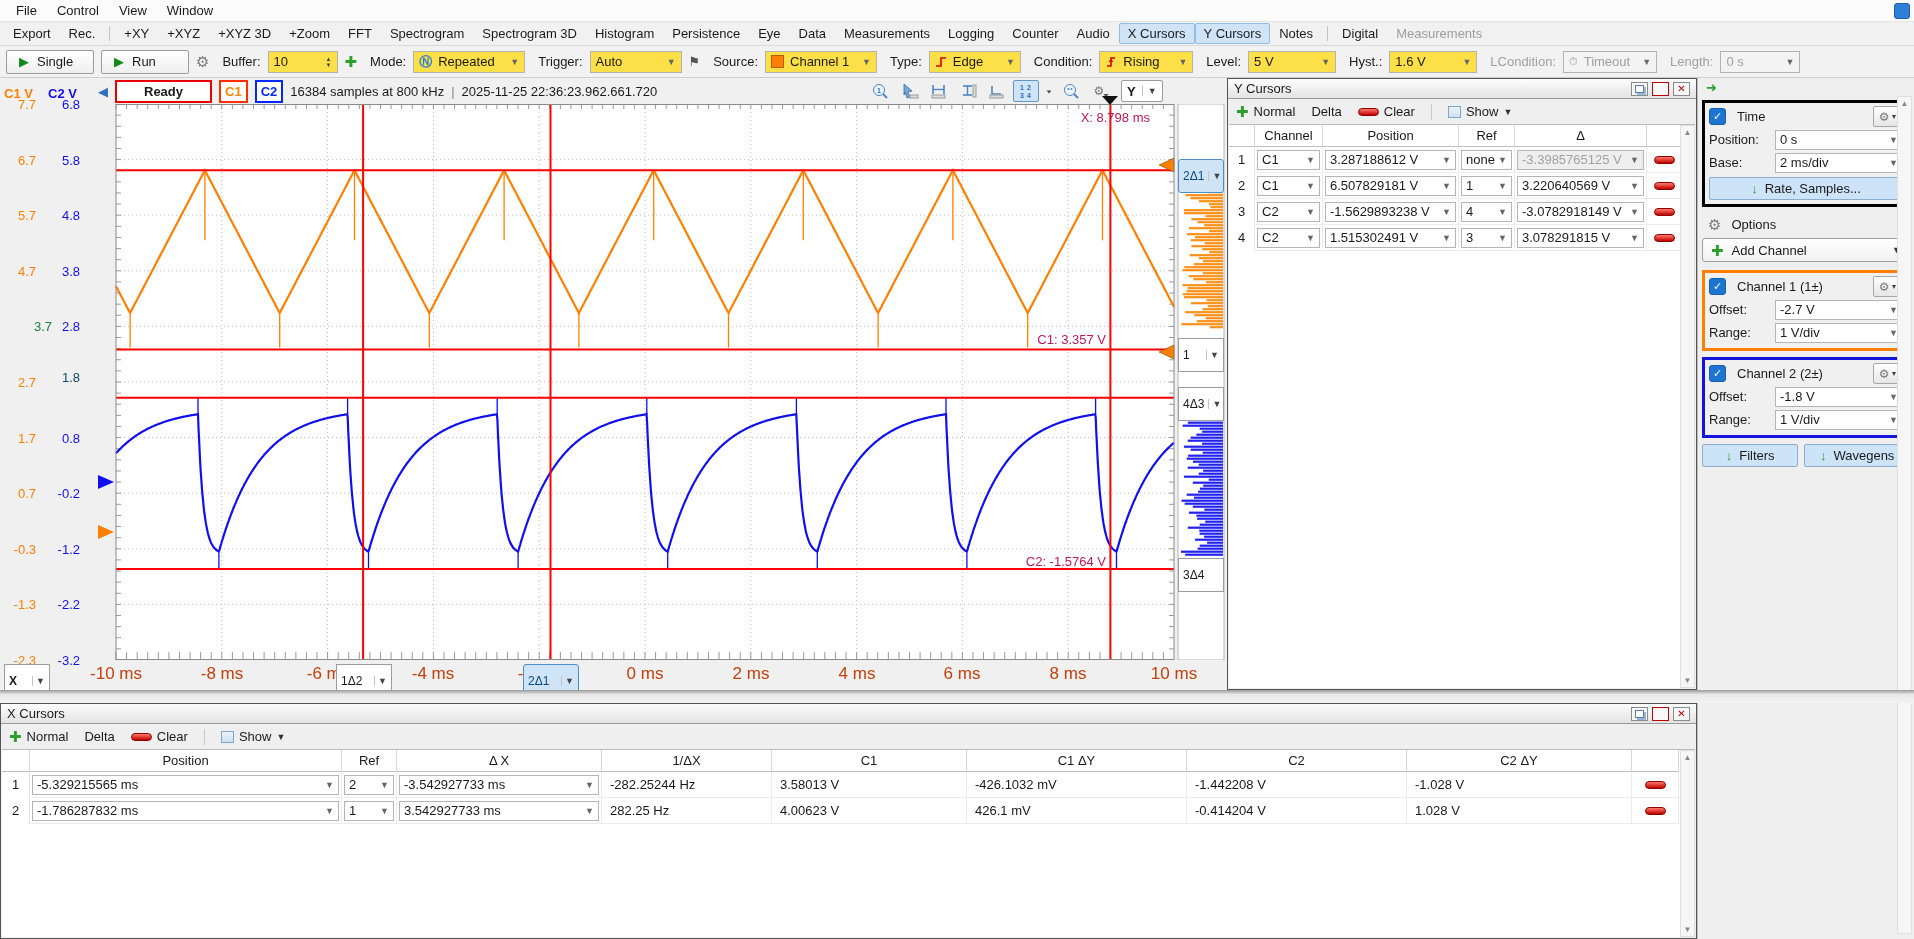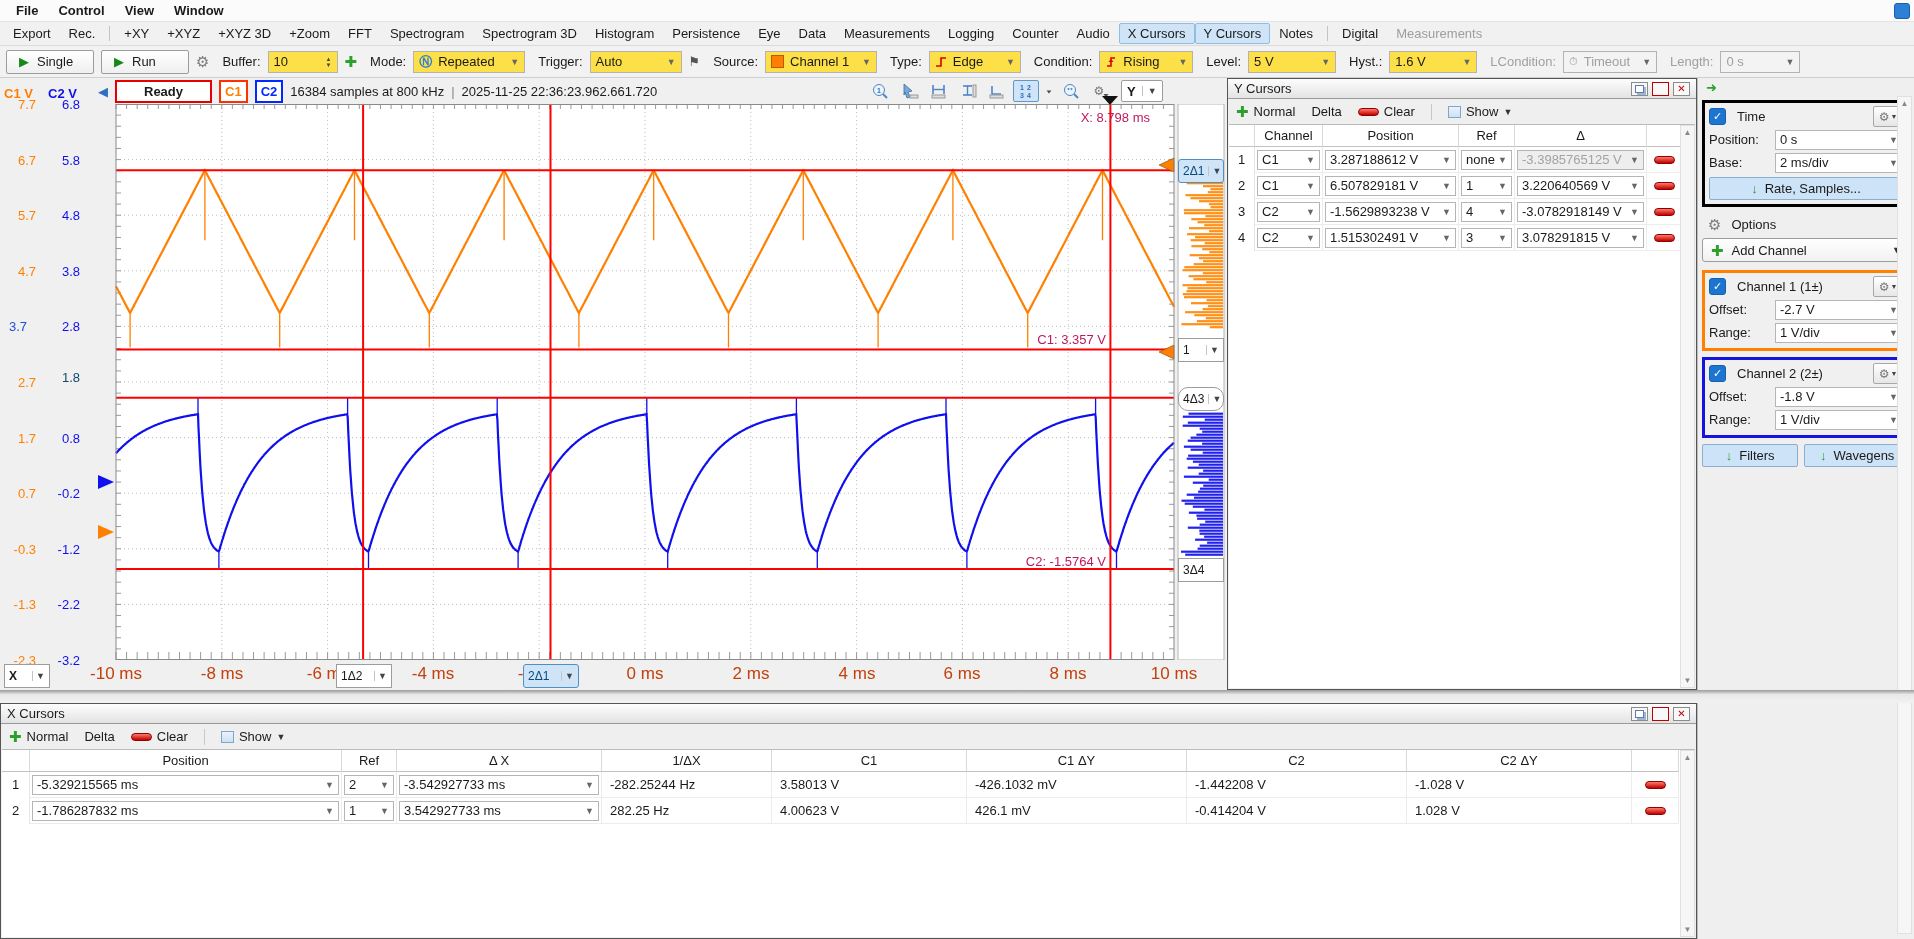--- a/index.html
+++ b/index.html
@@ -1,20 +1,20 @@
 <!DOCTYPE html>
 <html><head>
 <meta charset="utf-8">
 <style>
   html,body{margin:0;padding:0;background:#dcdcdc;font-family:"Liberation Sans","DejaVu Sans",sans-serif;font-size:13px;color:#1a1a1a;}
   #root{position:relative;width:1914px;height:939px;background:#f0f0f0;overflow:hidden;}
   .abs{position:absolute;}
   
   #menubar{left:0;top:0;width:1914px;height:22px;background:#fbfbfb;border-bottom:1px solid #e4e4e4;display:flex;align-items:center;padding-left:6px;box-sizing:border-box;}
-  .menu-item{padding:2px 10px;font-weight:bold;}
+  .menu-item{padding:2px 10px;}
   #corner-icon{left:1894px;top:3px;width:14px;height:14px;background:#2e7fd6;border-radius:3px;border:1px solid #1c5fa8;}
   #tabsbar{left:0;top:22px;width:1914px;height:24px;background:#f1f1f1;border-bottom:1px solid #dadada;display:flex;align-items:center;padding-left:4px;box-sizing:border-box;}
   .tab{padding:2px 8px;border:1px solid transparent;white-space:nowrap;}
   .tab.active{background:#cfe4f7;border:1px solid #8fbde4;border-radius:2px;}
   .tab.disabled{color:#9d9d9d;}
   .vsep{width:1px;height:15px;background:#c4c4c4;margin:0 5px;}
   #toolbar{left:0;top:46px;width:1914px;height:32px;background:#f2f2f2;border-bottom:1px solid #cfcfcf;display:flex;align-items:center;padding:0 6px;box-sizing:border-box;gap:7px;}
   .tbtn{display:flex;align-items:center;gap:8px;background:linear-gradient(#ffffff,#efefef);border:1px solid #9c9c9c;border-radius:2px;height:24px;padding:0 12px;min-width:88px;box-sizing:border-box;}
   .play{color:#15881c;font-size:13px;line-height:13px;}
   .lbl{white-space:nowrap;margin-left:6px;}
@@ -37,21 +37,21 @@
   #scope-tools{position:absolute;left:868px;top:2px;height:22px;display:flex;align-items:center;gap:3px;}
   .tool{width:24px;height:20px;display:flex;align-items:center;justify-content:center;border:1px solid transparent;border-radius:2px;}
   .tool.selected{background:#cfe4f7;border-color:#5f97c9;}
   .tool.caret{width:12px;}
   .ysel{display:flex;align-items:center;background:#fff;border:1px solid #9c9c9c;border-radius:2px;height:20px;padding:0 5px;gap:6px;font-weight:bold;}
   .ysel .chev{font-size:9px;color:#444;border-left:1px solid #c0c0c0;padding-left:5px;}
   #plot-svg{position:absolute;left:0;top:26px;}
   .ticklbl{position:absolute;width:36px;text-align:right;font-size:13px;}
   .axis-head{position:absolute;font-size:13px;font-weight:bold;}
   .xlbl{position:absolute;width:64px;text-align:center;top:586px;font-size:17px;color:#c2410c;}
-  .rbox{position:absolute;display:flex;align-items:center;border:1px solid #9c9c9c;background:#fff;height:24px;padding:0 4px;gap:4px;font-size:12px;box-sizing:border-box;}
+  .rbox{position:absolute;display:flex;align-items:center;border:1px solid #9c9c9c;background:#fff;height:34px;padding:0 4px;gap:4px;font-size:12px;box-sizing:border-box;}
   .rbox .chev{font-size:9px;color:#444;margin-left:auto;border-left:1px solid #c4c4c4;padding-left:3px;}
   .rbox.active{background:#cfe4f7;border-color:#4f8fc9;border-radius:3px;color:#084a83;}
   .readout{position:absolute;font-size:13px;color:#be185d;white-space:nowrap;text-align:right;}
   #xmarker{position:absolute;left:1102px;top:18px;width:0;height:0;border-left:8px solid transparent;border-right:8px solid transparent;border-top:9px solid #111;}
   
   .panel{position:absolute;border:1px solid #555;background:#f0f0f0;box-sizing:border-box;}
   .ptitle{height:19px;background:linear-gradient(#fdfdfd,#e3e3e3);border-bottom:1px solid #9a9a9a;display:flex;align-items:center;padding:0 6px;}
   .pbtns{margin-left:auto;display:flex;gap:4px;align-items:center;}
   .wbtn{width:17px;height:14px;border:1px solid #8b8b8b;background:#f8f8f8;display:flex;align-items:center;justify-content:center;font-size:10px;line-height:10px;box-sizing:border-box;}
   .wbtn.close{color:#c00000;font-weight:bold;}
@@ -724,21 +724,21 @@
         <div class="axis-head" style="left: 4px; top: 8px; color: rgb(255, 128, 0);">C1 V</div>
         <div class="axis-head" style="left: 48px; top: 8px; color: rgb(16, 16, 238);">C2 V</div>
         <div class="ticklbl" style="left: 0px; top: 19px; color: rgb(255, 128, 0);">7.7</div>
         <div class="ticklbl" style="left: 44px; top: 19px; color: rgb(16, 16, 238);">6.8</div>
         <div class="ticklbl" style="left: 0px; top: 75px; color: rgb(255, 128, 0);">6.7</div>
         <div class="ticklbl" style="left: 44px; top: 75px; color: rgb(16, 16, 238);">5.8</div>
         <div class="ticklbl" style="left: 0px; top: 130px; color: rgb(255, 128, 0);">5.7</div>
         <div class="ticklbl" style="left: 44px; top: 130px; color: rgb(16, 16, 238);">4.8</div>
         <div class="ticklbl" style="left: 0px; top: 186px; color: rgb(255, 128, 0);">4.7</div>
         <div class="ticklbl" style="left: 44px; top: 186px; color: rgb(16, 16, 238);">3.8</div>
-        <div class="ticklbl" style="left: 0px; top: 241px; color: #1d4ed8; text-align: center;">3.7</div>
+        <div class="ticklbl" style="left: 16px; top: 241px; color: #15803d;">3.7</div>
         <div class="ticklbl" style="left: 44px; top: 241px; color: rgb(16, 16, 238);">2.8</div>
         <div class="ticklbl" style="left: 0px; top: 297px; color: rgb(255, 128, 0);">2.7</div>
         <div class="ticklbl" style="left: 44px; top: 292px; color: #0c4a6e;">1.8</div>
         <div class="ticklbl" style="left: 0px; top: 353px; color: rgb(255, 128, 0);">1.7</div>
         <div class="ticklbl" style="left: 44px; top: 353px; color: rgb(16, 16, 238);">0.8</div>
         <div class="ticklbl" style="left: 0px; top: 408px; color: rgb(255, 128, 0);">0.7</div>
         <div class="ticklbl" style="left: 44px; top: 408px; color: rgb(16, 16, 238);">-0.2</div>
         <div class="ticklbl" style="left: 0px; top: 464px; color: rgb(255, 128, 0);">-0.3</div>
         <div class="ticklbl" style="left: 44px; top: 464px; color: rgb(16, 16, 238);">-1.2</div>
         <div class="ticklbl" style="left: 0px; top: 519px; color: rgb(255, 128, 0);">-1.3</div>
@@ -776,21 +776,21 @@
         <span class="chev">▼</span>
     </div>
   <div class="rbox active" style="left: 1178px; top: 81px; width: 46px;">
         <span>2Δ1</span>
         <span class="chev">▼</span>
       </div>
       <div class="rbox" style="left: 1178px; top: 260px; width: 46px;">
         <span>1</span>
         <span class="chev">▼</span>
       </div>
-      <div class="rbox" style="left: 1178px; top: 309px; width: 46px; border-radius: 10px;">
+      <div class="rbox" style="left: 1178px; top: 309px; width: 46px;">
         <span>4Δ3</span>
         <span class="chev">▼</span>
       </div>
       <div class="rbox" style="left: 1178px; top: 480px; width: 46px; gap: 48px;">
         <span>3Δ4</span>
         <span class="chev">▼</span>
       </div>
     </div>
 
   <div id="ycur" class="panel" style="left:1227px;top:78px;width:470px;height:612px;">

